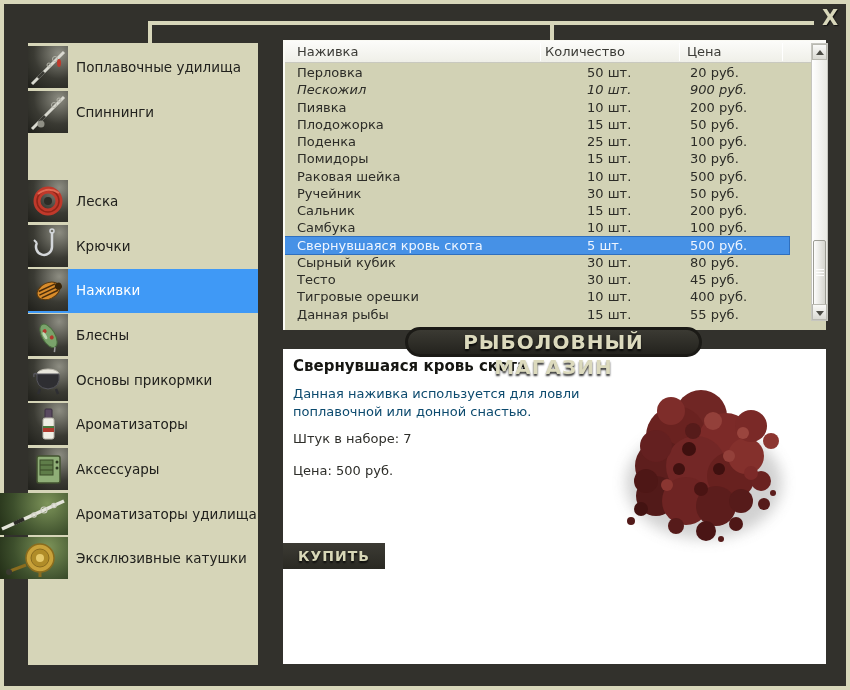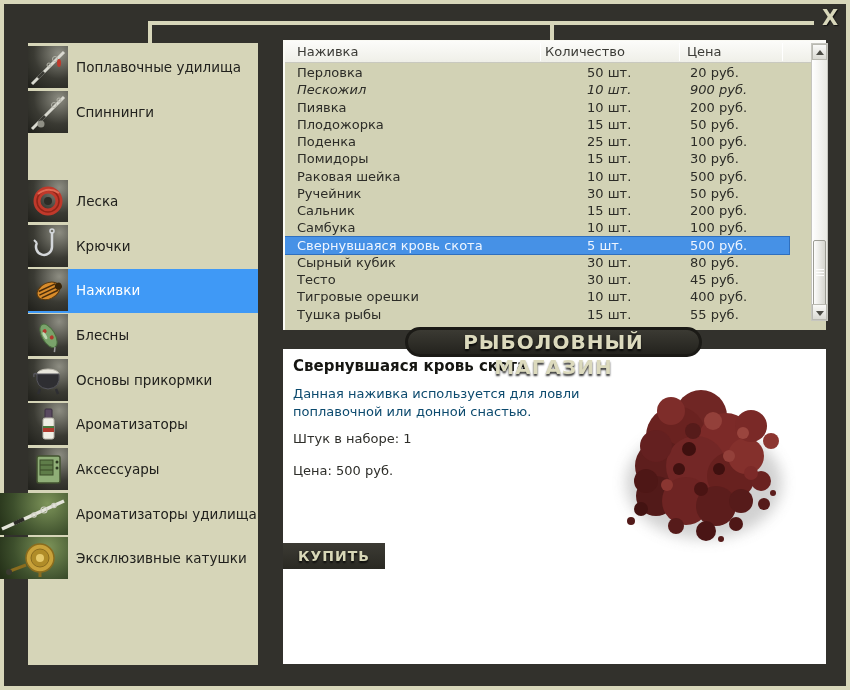--- a/index.html
+++ b/index.html
@@ -297,21 +297,21 @@
     <span class="c0">Тесто</span>
     <span class="c1">30 шт.</span>
     <span class="c2">45 руб.</span>
   </div>
         <div class="trow" style="top: 224.25px;">
     <span class="c0">Тигровые орешки</span>
     <span class="c1">10 шт.</span>
     <span class="c2">400 руб.</span>
   </div>
         <div class="trow" style="top: 241.5px;">
-    <span class="c0">Тушка рыбы</span>
+    <span class="c0">Данная рыбы</span>
     <span class="c1">15 шт.</span>
     <span class="c2">55 руб.</span>
   </div>
       </div>
     <div id="scrollbar">
       <div id="sc-up" class="sc-btn">
           <span class="tri"></span>
         </div>
       <div id="sc-thumb">
         <span class="grip" style="top:28px"></span>
@@ -322,21 +322,21 @@
           <span class="tri"></span>
         </div>
     </div>
   </div>
 
   <div id="shop-banner">РЫБОЛОВНЫЙ МАГАЗИН</div>
 
   <div id="detail-panel">
     <div id="detail-title">Свернувшаяся кровь скота</div>
     <div id="detail-desc">Данная наживка используется для ловли поплавочной или донной снастью.</div>
-    <div id="detail-qty">Штук в наборе: 1</div>
+    <div id="detail-qty">Штук в наборе: 7</div>
     <div id="detail-price">Цена: 500 руб.</div>
     <div id="bait-image">
       <svg viewBox="0 0 200 195" width="200" height="195">
         <defs>
             <filter id="blur6" x="-30%" y="-30%" width="160%" height="160%">
               <feGaussianBlur stdDeviation="7"></feGaussianBlur>
             </filter>
           </defs>
         <ellipse cx="103" cy="122" rx="78" ry="56" fill="#9a9a9a" opacity="0.45" filter="url(#blur6)"></ellipse>
         <g>

